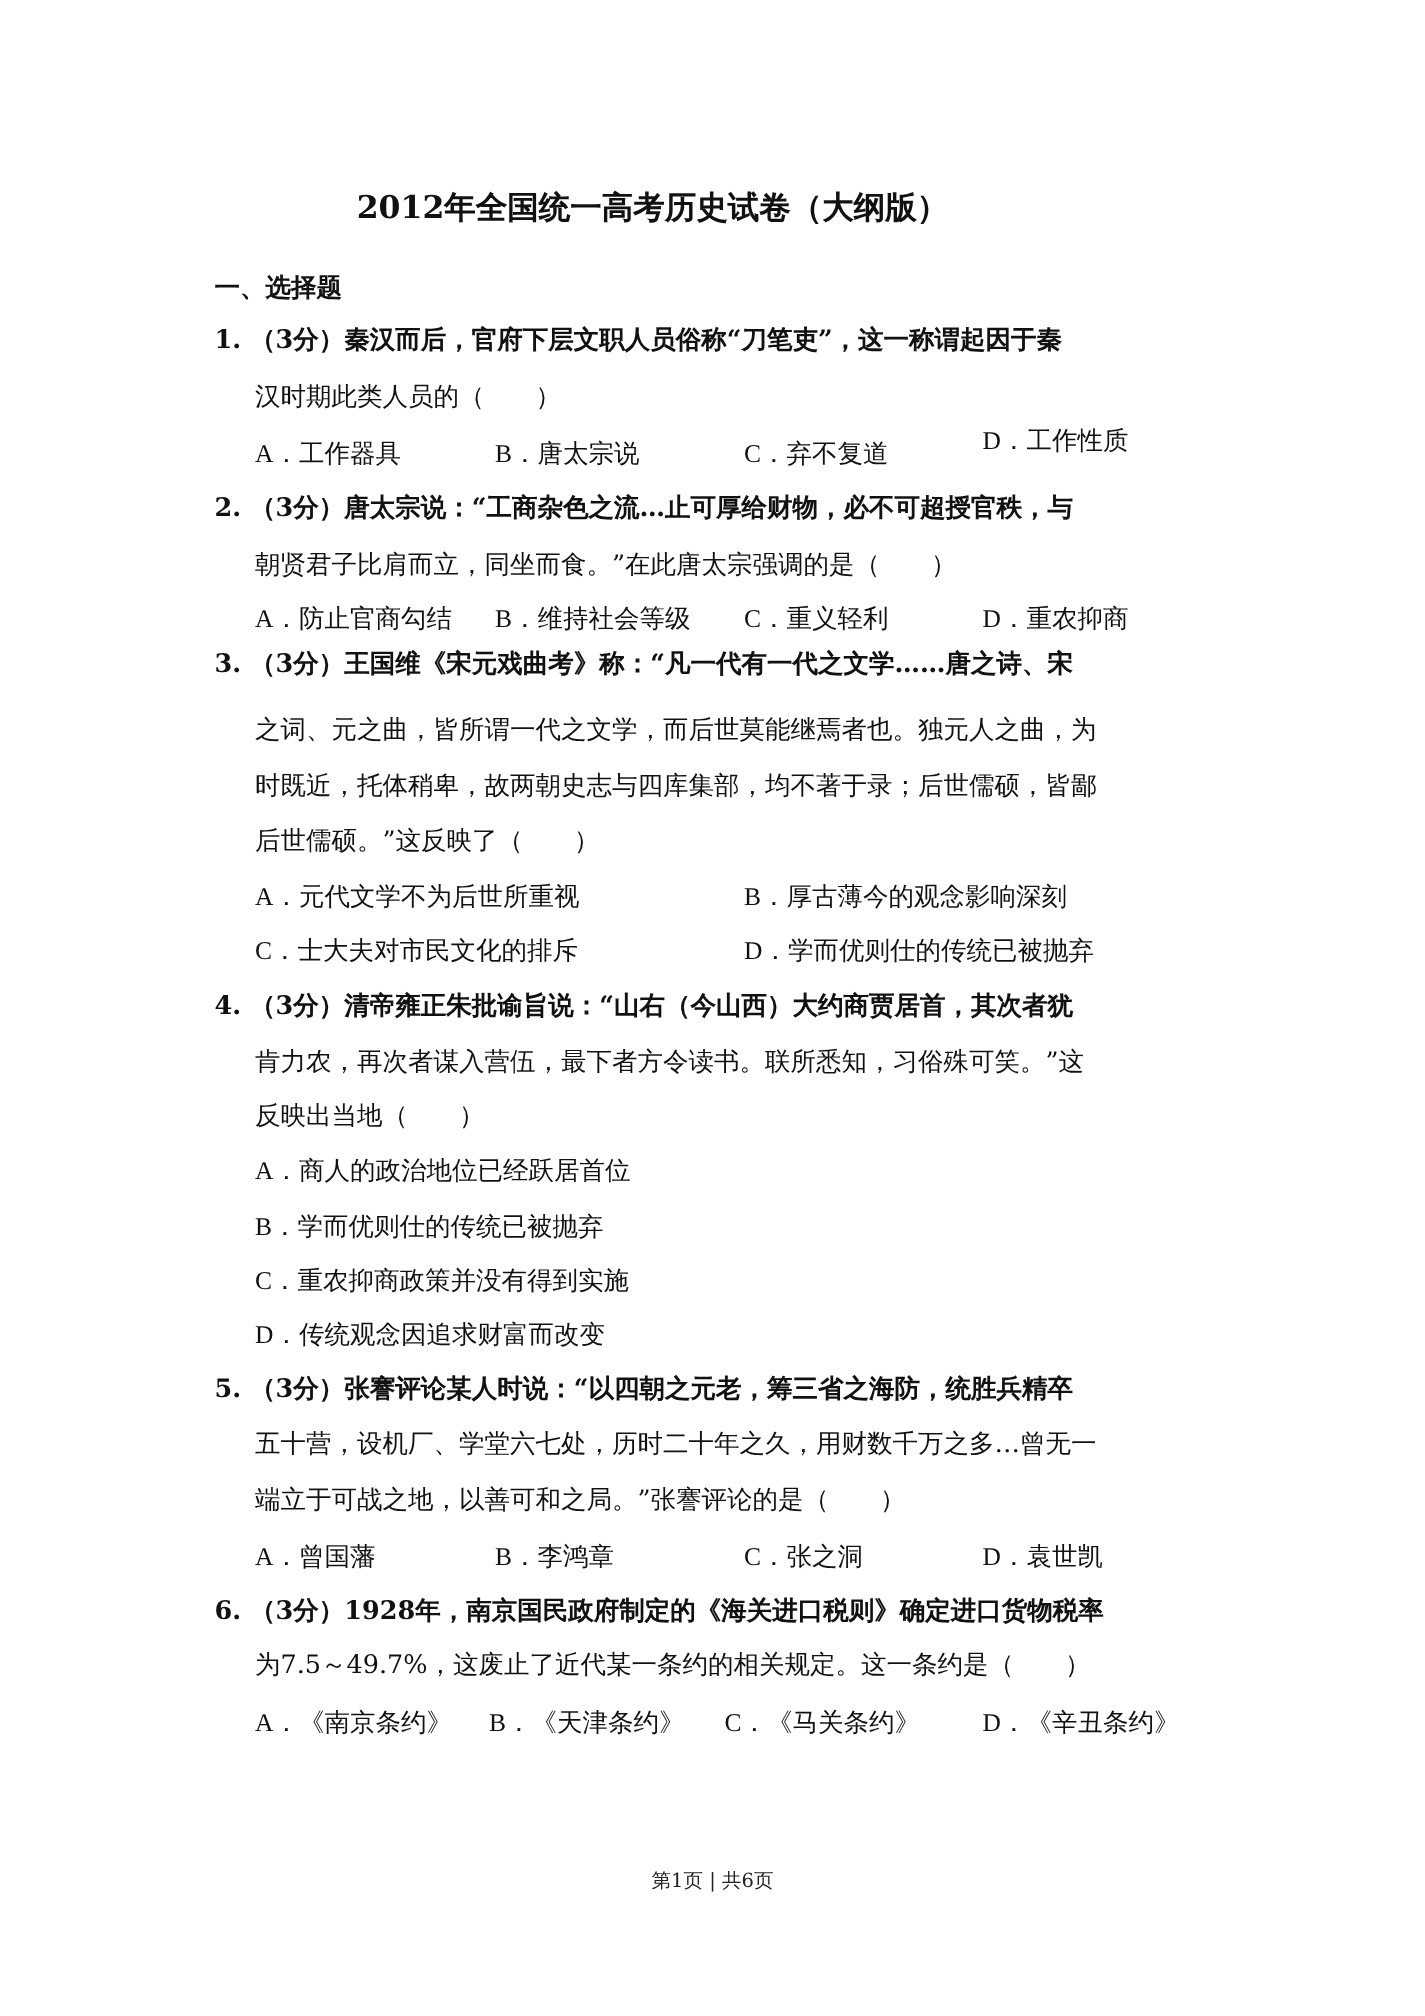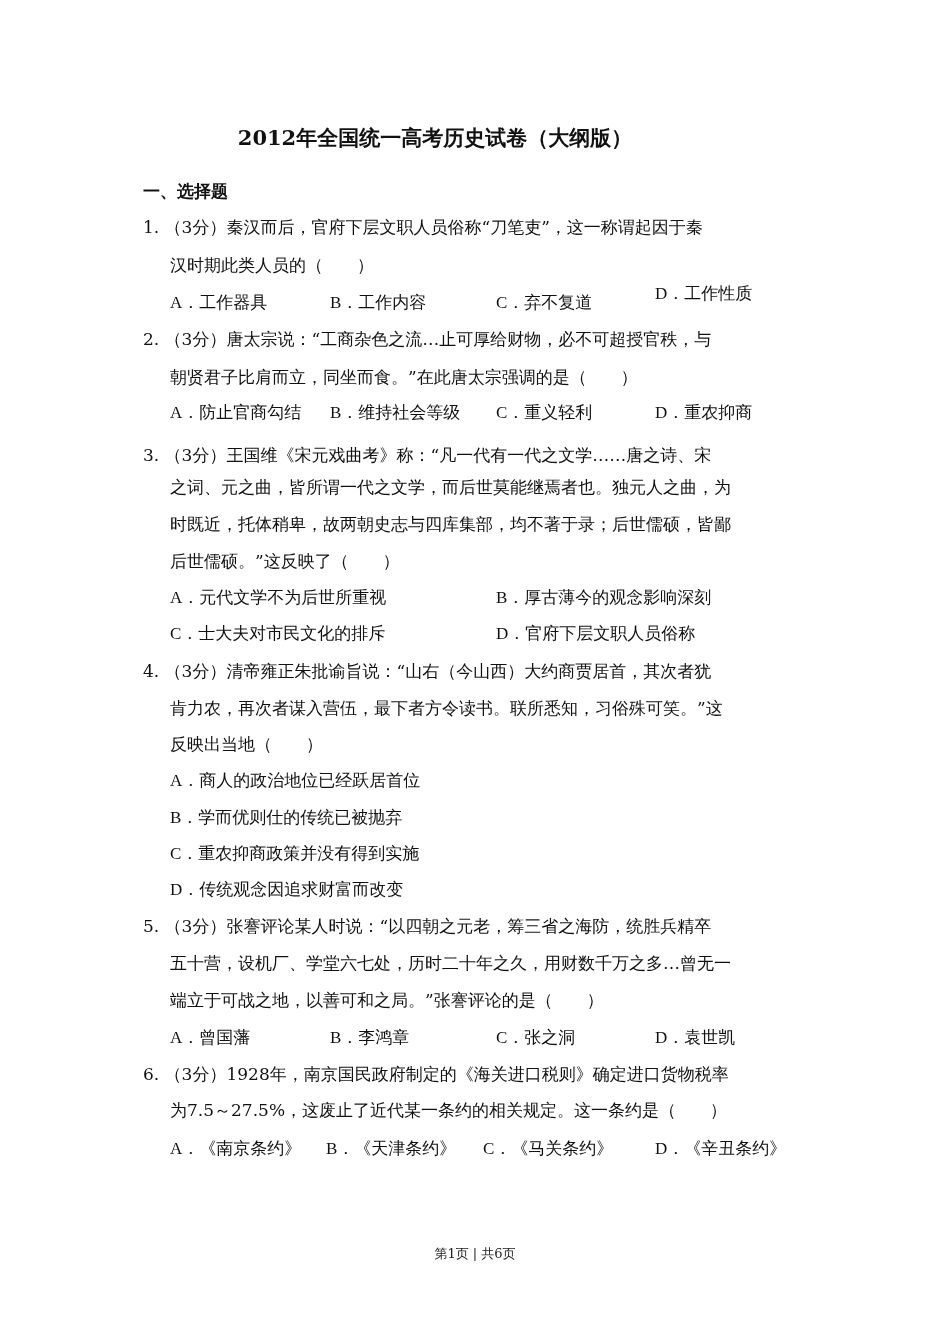--- a/index.html
+++ b/index.html
@@ -14,62 +14,62 @@
     font-family: "DejaVu Serif", "Liberation Serif", serif;
     letter-spacing: 0px;
   }
   .section {
     position: absolute; top: 180px; left: 143px;
     font-size: 17px; font-weight: bold;
   }
   .line {
     position: absolute; font-size: 17px; line-height: 22px; white-space: nowrap;
   }
-  .q-line { left: 143px; }
+  .q-line { left: 143px; font-weight: bold; }
   .c-line { left: 170px; }
   .opt { position: absolute; font-size: 17px; white-space: nowrap; font-family: Liberation Serif, serif; }
   .footer {
     position: absolute; top: 1245px; left: 0; width: 950px; text-align: center;
     font-size: 13px; color: #222;
   }
 </style>
 </head>
 <body>
 
 <div>
   <div class="title">2012年全国统一高考历史试卷（大纲版）</div>
   <div class="section">一、选择题</div>
 
   <div>
     <div class="line q-line" style="top:216px">1. （3分）秦汉而后，官府下层文职人员俗称“刀笔吏”，这一称谓起因于秦</div>
     <div class="line c-line" style="top:254px">汉时期此类人员的（　　）</div>
     <div class="opt" style="top:291px;left:170px">A．工作器具</div>
-    <div class="opt" style="top:291px;left:330px">B．工作内容</div>
+    <div class="opt" style="top:291px;left:330px">B．唐太宗说</div>
     <div class="opt" style="top:291px;left:496px">C．弃不复道</div>
     <div class="opt" style="top:282px;left:655px">D．工作性质</div>
   </div>
 
   <div>
     <div class="line q-line" style="top:328px">2. （3分）唐太宗说：“工商杂色之流…止可厚给财物，必不可超授官秩，与</div>
     <div class="line c-line" style="top:366px">朝贤君子比肩而立，同坐而食。”在此唐太宗强调的是（　　）</div>
     <div class="opt" style="top:401px;left:170px">A．防止官商勾结</div>
     <div class="opt" style="top:401px;left:330px">B．维持社会等级</div>
     <div class="opt" style="top:401px;left:496px">C．重义轻利</div>
     <div class="opt" style="top:401px;left:655px">D．重农抑商</div>
   </div>
 
   <div>
-    <div class="line q-line" style="top:444px">3. （3分）王国维《宋元戏曲考》称：“凡一代有一代之文学……唐之诗、宋</div>
+    <div class="line q-line" style="top:432px">3. （3分）王国维《宋元戏曲考》称：“凡一代有一代之文学……唐之诗、宋</div>
     <div class="line c-line" style="top:476px">之词、元之曲，皆所谓一代之文学，而后世莫能继焉者也。独元人之曲，为</div>
     <div class="line c-line" style="top:513px">时既近，托体稍卑，故两朝史志与四库集部，均不著于录；后世儒硕，皆鄙</div>
     <div class="line c-line" style="top:550px">后世儒硕。”这反映了（　　）</div>
     <div class="opt" style="top:586px;left:170px">A．元代文学不为后世所重视</div>
     <div class="opt" style="top:586px;left:496px">B．厚古薄今的观念影响深刻</div>
     <div class="opt" style="top:622px;left:170px">C．士大夫对市民文化的排斥</div>
-    <div class="opt" style="top:622px;left:496px">D．官府下层文职人员俗称</div>
+    <div class="opt" style="top:622px;left:496px">D．学而优则仕的传统已被抛弃</div>
   </div>
 
   <div>
     <div class="line q-line" style="top:660px">4. （3分）清帝雍正朱批谕旨说：“山右（今山西）大约商贾居首，其次者犹</div>
     <div class="line c-line" style="top:697px">肯力农，再次者谋入营伍，最下者方令读书。联所悉知，习俗殊可笑。”这</div>
     <div class="line c-line" style="top:733px">反映出当地（　　）</div>
     <div class="opt" style="top:769px;left:170px">A．商人的政治地位已经跃居首位</div>
     <div class="opt" style="top:806px;left:170px">B．学而优则仕的传统已被抛弃</div>
     <div class="opt" style="top:842px;left:170px">C．重农抑商政策并没有得到实施</div>
     <div class="opt" style="top:878px;left:170px">D．传统观念因追求财富而改变</div>
@@ -80,21 +80,21 @@
     <div class="line c-line" style="top:952px">五十营，设机厂、学堂六七处，历时二十年之久，用财数千万之多…曾无一</div>
     <div class="line c-line" style="top:989px">端立于可战之地，以善可和之局。”张謇评论的是（　　）</div>
     <div class="opt" style="top:1026px;left:170px">A．曾国藩</div>
     <div class="opt" style="top:1026px;left:330px">B．李鸿章</div>
     <div class="opt" style="top:1026px;left:496px">C．张之洞</div>
     <div class="opt" style="top:1026px;left:655px">D．袁世凯</div>
   </div>
 
   <div>
     <div class="line q-line" style="top:1063px">6. （3分）1928年，南京国民政府制定的《海关进口税则》确定进口货物税率</div>
-    <div class="line c-line" style="top:1099px">为7.5～27.5%，这废止了近代某一条约的相关规定。这一条约是（　　）</div>
+    <div class="line c-line" style="top:1099px">为7.5～49.7%，这废止了近代某一条约的相关规定。这一条约是（　　）</div>
     <div class="opt" style="top:1137px;left:170px">A．《南京条约》</div>
     <div class="opt" style="top:1137px;left:326px">B．《天津条约》</div>
     <div class="opt" style="top:1137px;left:483px">C．《马关条约》</div>
     <div class="opt" style="top:1137px;left:655px">D．《辛丑条约》</div>
   </div>
 
   <div class="footer">第1页 | 共6页</div>
 </div>
 
 </body></html>

